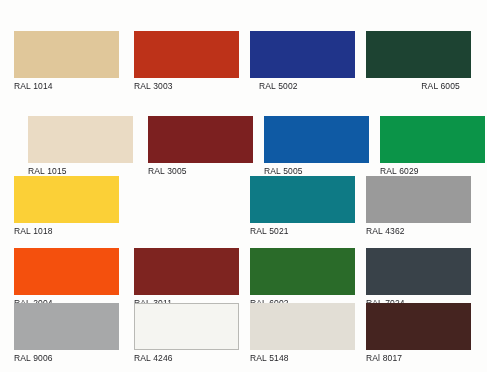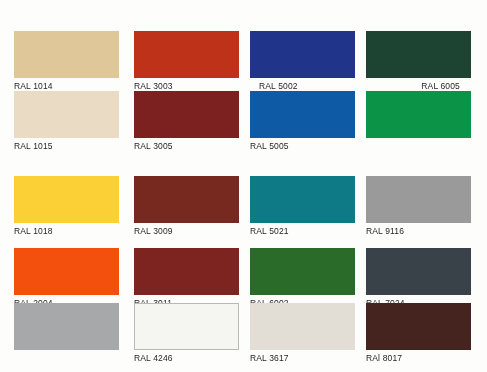--- a/index.html
+++ b/index.html
@@ -41,21 +41,21 @@
     white-space: nowrap;
     font-family: "Liberation Sans", sans-serif;
   }
   
   .col-0 { left: 14px; }
   .col-1 { left: 134px; }
   .col-2 { left: 250px; }
   .col-3 { left: 366px; }
   
   .row-0 { top: 31px; }
-  .row-1 { top: 91px; }
+  .row-1 { top: 116px; margin-left: 14px; }
   .row-2 { top: 176px; }
   .row-3 { top: 248px; }
   .row-4 { top: 303px; }
 </style>
 </head>
 <body>
 
 <div id="chart-sheet" style="background: rgb(253, 253, 252);">
     <div class="swatch-cell col-0 row-0">
       <div class="swatch-chip" style="background: rgb(224, 199, 154);"></div>
@@ -80,61 +80,59 @@
     <div class="swatch-cell col-1 row-1">
       <div class="swatch-chip" style="background: rgb(124, 32, 32);"></div>
       <div class="swatch-label" style="color: rgb(38, 38, 42);">RAL 3005</div>
     </div>
     <div class="swatch-cell col-2 row-1">
       <div class="swatch-chip" style="background: rgb(15, 90, 164);"></div>
       <div class="swatch-label" style="color: rgb(38, 38, 42);">RAL 5005</div>
     </div>
     <div class="swatch-cell col-3 row-1">
       <div class="swatch-chip" style="background: rgb(11, 148, 72);"></div>
+      <div class="swatch-label" style="color: rgb(38, 38, 42);">RAL 6029</div>
     </div>
     <div class="swatch-cell col-0 row-2">
       <div class="swatch-chip" style="background: rgb(251, 208, 55);"></div>
       <div class="swatch-label" style="color: rgb(38, 38, 42);">RAL 1018</div>
-    </div>
-    <div class="swatch-cell col-1 row-2">
-      <div class="swatch-chip" style="background: rgb(119, 41, 31);"></div>
-      <div class="swatch-label" style="color: rgb(38, 38, 42);">RAL 3009</div>
     </div>
     <div class="swatch-cell col-2 row-2">
       <div class="swatch-chip" style="background: rgb(14, 122, 133);"></div>
       <div class="swatch-label" style="color: rgb(38, 38, 42);">RAL 5021</div>
     </div>
     <div class="swatch-cell col-3 row-2">
       <div class="swatch-chip" style="background: rgb(154, 154, 154);"></div>
-      <div class="swatch-label" style="color: rgb(38, 38, 42);">RAL 9116</div>
+      <div class="swatch-label" style="color: rgb(38, 38, 42);">RAL 4362</div>
     </div>
     <div class="swatch-cell col-0 row-3">
       <div class="swatch-chip" style="background: rgb(244, 80, 13);"></div>
       <div class="swatch-label" style="color: rgb(38, 38, 42);">RAL 2004</div>
     </div>
     <div class="swatch-cell col-1 row-3">
       <div class="swatch-chip" style="background: rgb(126, 36, 32);"></div>
       <div class="swatch-label" style="color: rgb(38, 38, 42);">RAL 3011</div>
     </div>
     <div class="swatch-cell col-2 row-3">
       <div class="swatch-chip" style="background: rgb(42, 107, 41);"></div>
       <div class="swatch-label" style="color: rgb(38, 38, 42);">RAL 6002</div>
     </div>
     <div class="swatch-cell col-3 row-3">
       <div class="swatch-chip" style="background: rgb(57, 66, 73);"></div>
       <div class="swatch-label" style="color: rgb(38, 38, 42);">RAL 7024</div>
     </div>
     <div class="swatch-cell col-0 row-4">
       <div class="swatch-chip" style="background: rgb(167, 168, 169);"></div>
+      <div class="swatch-label" style="color: rgb(38, 38, 42);">RAL 9006</div>
     </div>
     <div class="swatch-cell col-1 row-4">
       <div class="swatch-chip bordered" style="background: rgb(245, 245, 241);"></div>
       <div class="swatch-label" style="color: rgb(38, 38, 42);">RAL 4246</div>
     </div>
     <div class="swatch-cell col-2 row-4">
       <div class="swatch-chip" style="background: rgb(226, 222, 213);"></div>
-      <div class="swatch-label" style="color: rgb(38, 38, 42);">RAL 3617</div>
+      <div class="swatch-label" style="color: rgb(38, 38, 42);">RAL 5148</div>
     </div>
     <div class="swatch-cell col-3 row-4">
       <div class="swatch-chip" style="background: rgb(69, 36, 32);"></div>
       <div class="swatch-label" style="color: rgb(38, 38, 42);">RAl 8017</div>
     </div>
   </div>
 
 </body></html>

